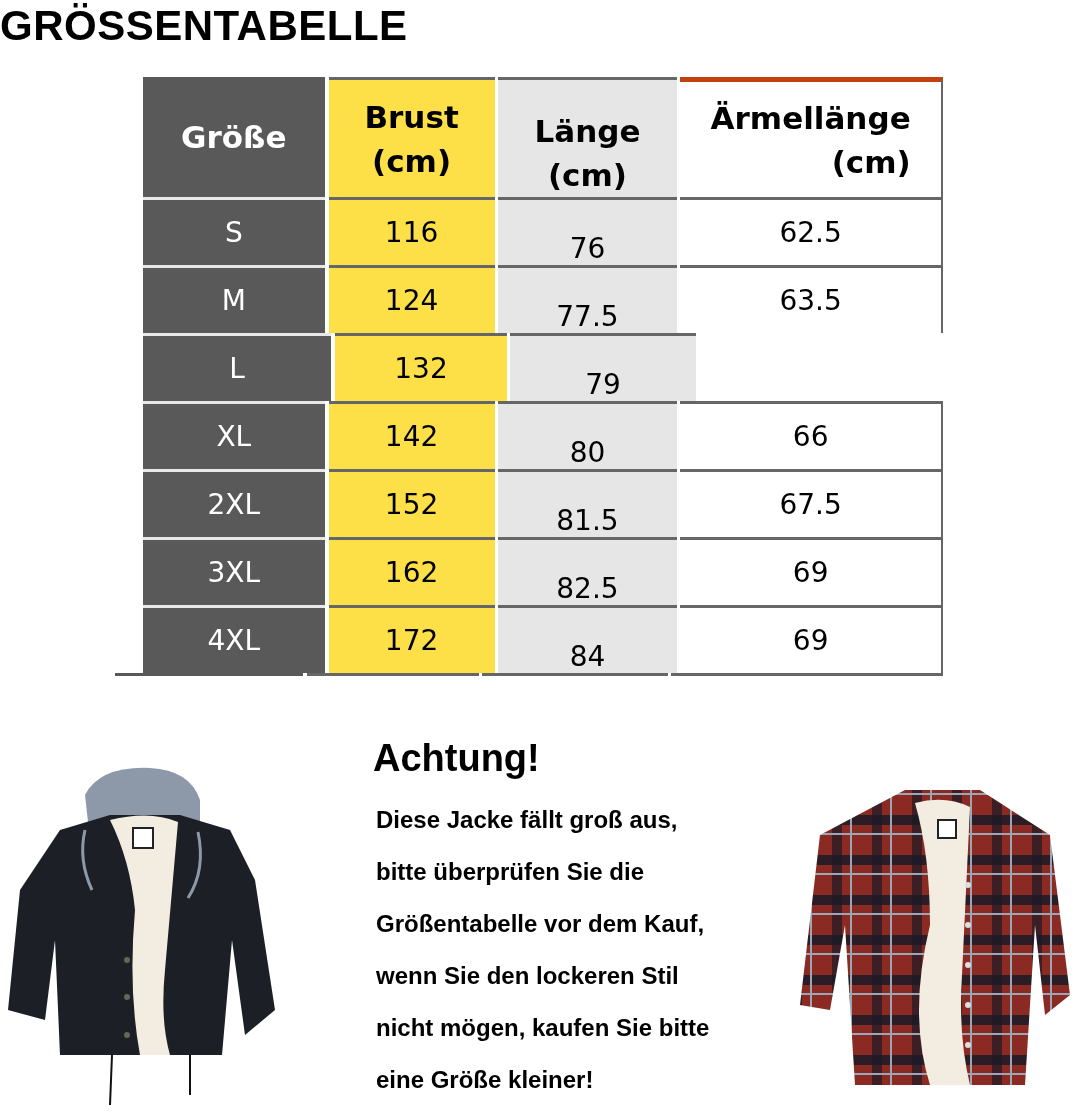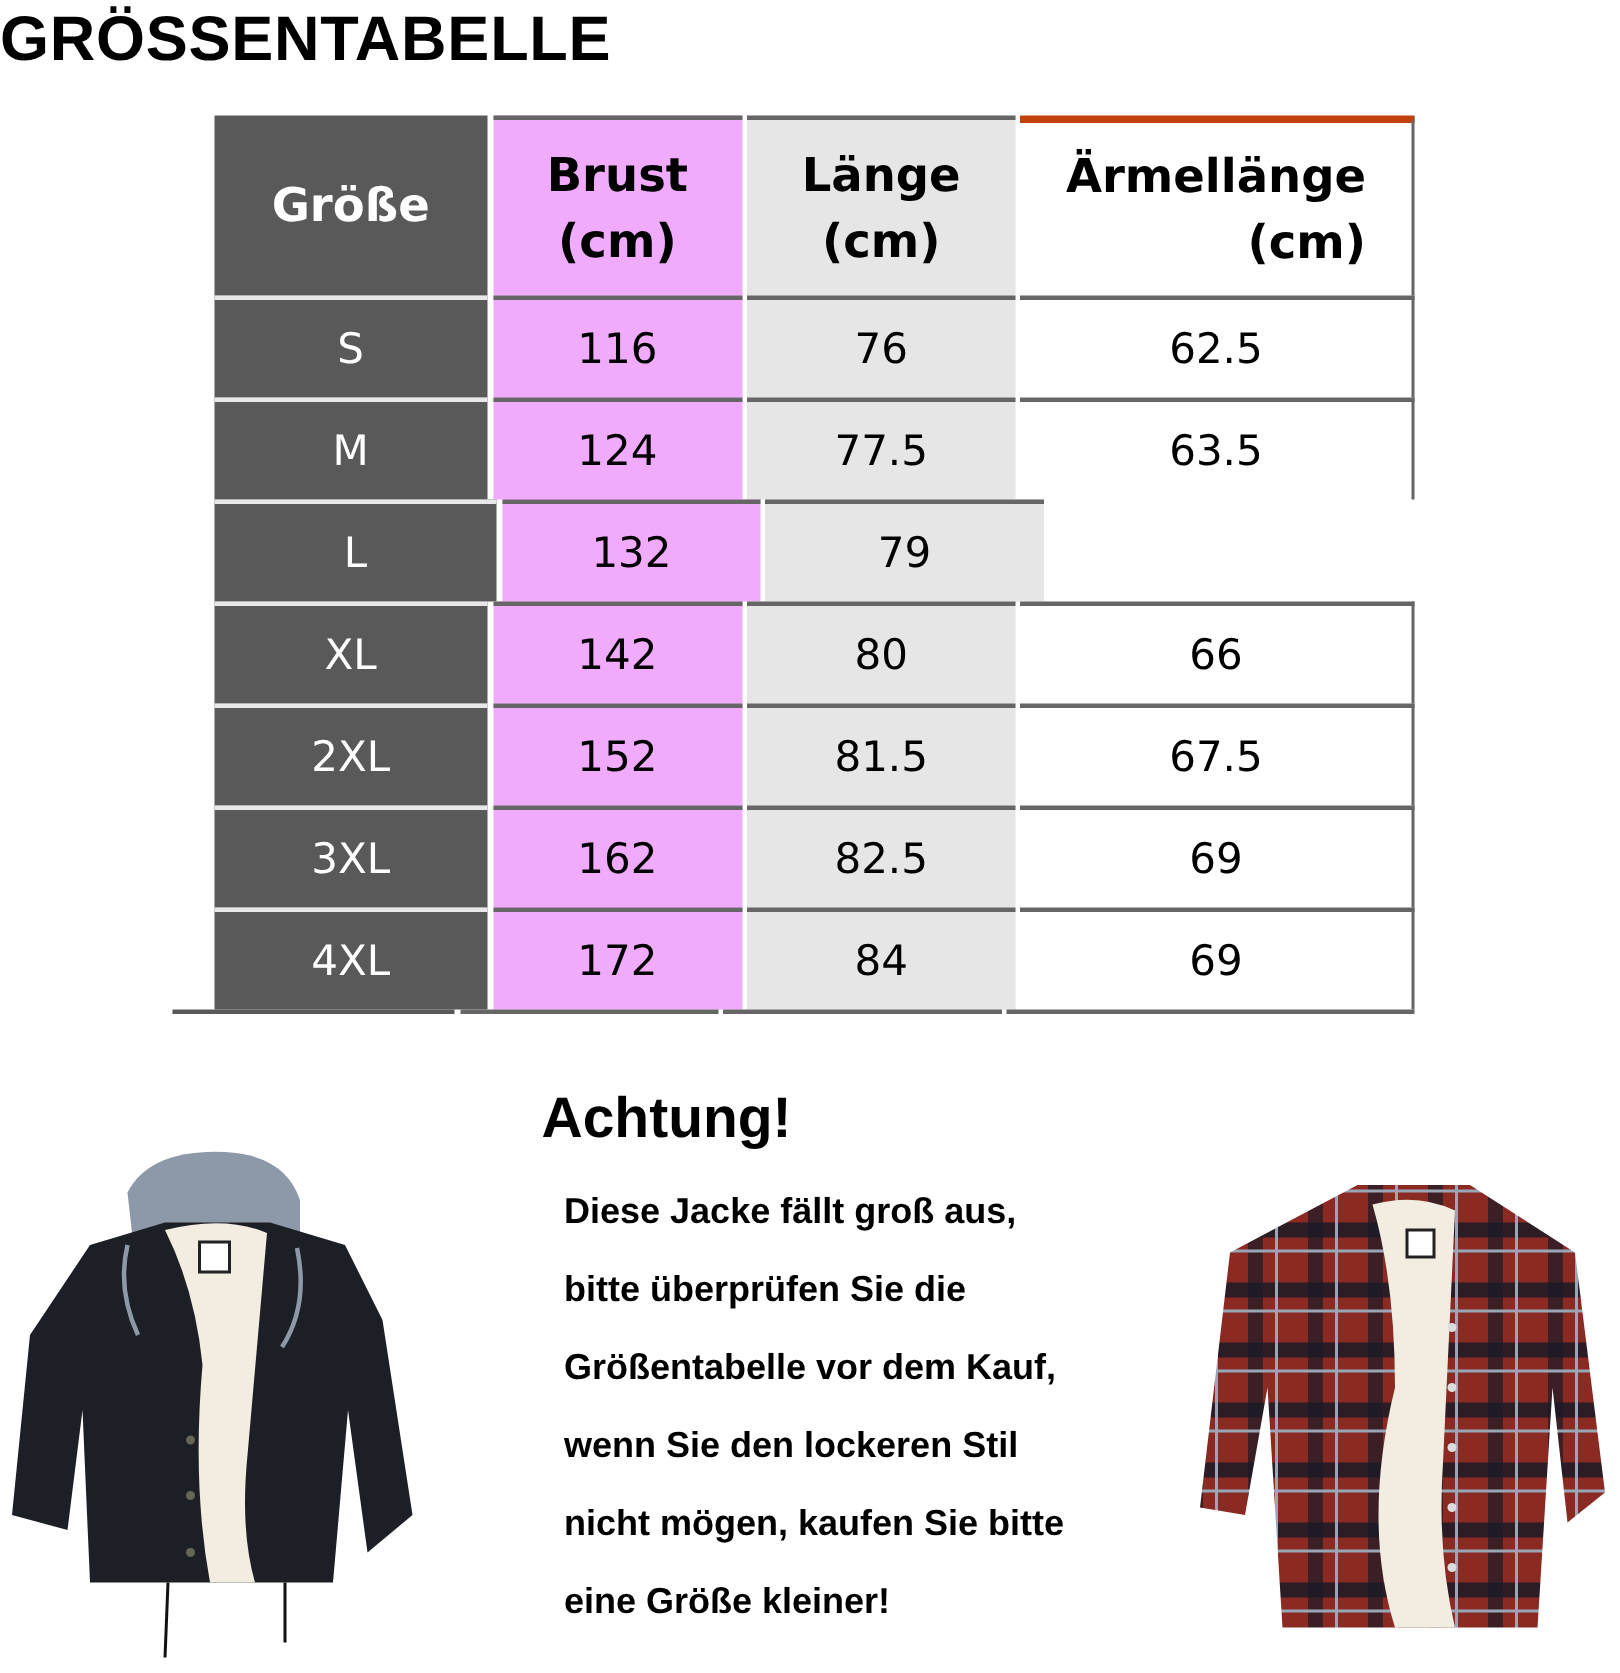--- a/index.html
+++ b/index.html
@@ -5,27 +5,27 @@
   html, body { margin:0; padding:0; background:#ffffff; }
   body { width:1080px; height:1115px; position:relative; overflow:hidden; font-family:"Liberation Sans", sans-serif; color:#000; }
   .title { position:absolute; left:0; top:2px; width:1060px; text-align:left; font-weight:bold; font-size:42px; letter-spacing:0.5px; }
   .tbl { position:absolute; left:115px; top:77px; width:828px; }
   .row { display:flex; height:68px; }
   .row.head { height:120px; }
   .cell { display:flex; align-items:center; justify-content:center; text-align:center; box-sizing:border-box; font-family:"DejaVu Sans", sans-serif; font-size:28px; border-top:3px solid #666;margin-left:28px; }
   .row.head .cell { font-weight:bold; font-size:31px; line-height:44px; }
   .c0 { width:188px; background:#595959; color:#fff; border-top:3px solid #e8e8e8; }
   .row.head .c0 { border-top:none; }
-  .c1 { width:172px; margin-left:4px; background:#f0abfc; }
-  .c2 { width:186px; margin-left:3px; background:#e6e6e6; }
+  .c1 { width:172px; margin-left:4px; background:#fde047; }
+  .c2 { width:186px; margin-left:3px; background:#e6e6e6;align-items:flex-end; }
   .c3 { width:272px; margin-left:3px; background:#fff; border-right:2px solid #666; }
   .tbl-bottom { display:flex; height:3px; }
   .tbl-bottom div { background:#666; }
   .notice { position:absolute; left:361px; top:725px; width:420px; }
-  .notice h2 { margin:0; font-size:38px; font-weight:bold; }
+  .notice h2 { margin:12px; font-size:38px; font-weight:bold; }
   .notice p { margin:15px; margin-top:14px; font-size:24px; font-weight:bold; line-height:52px; }
   .jacket { position:absolute; }
 </style>
 </head>
 <body>
 
 <div class="title">GRÖSSENTABELLE</div>
 
 <div class="tbl">
   <div class="row head">

